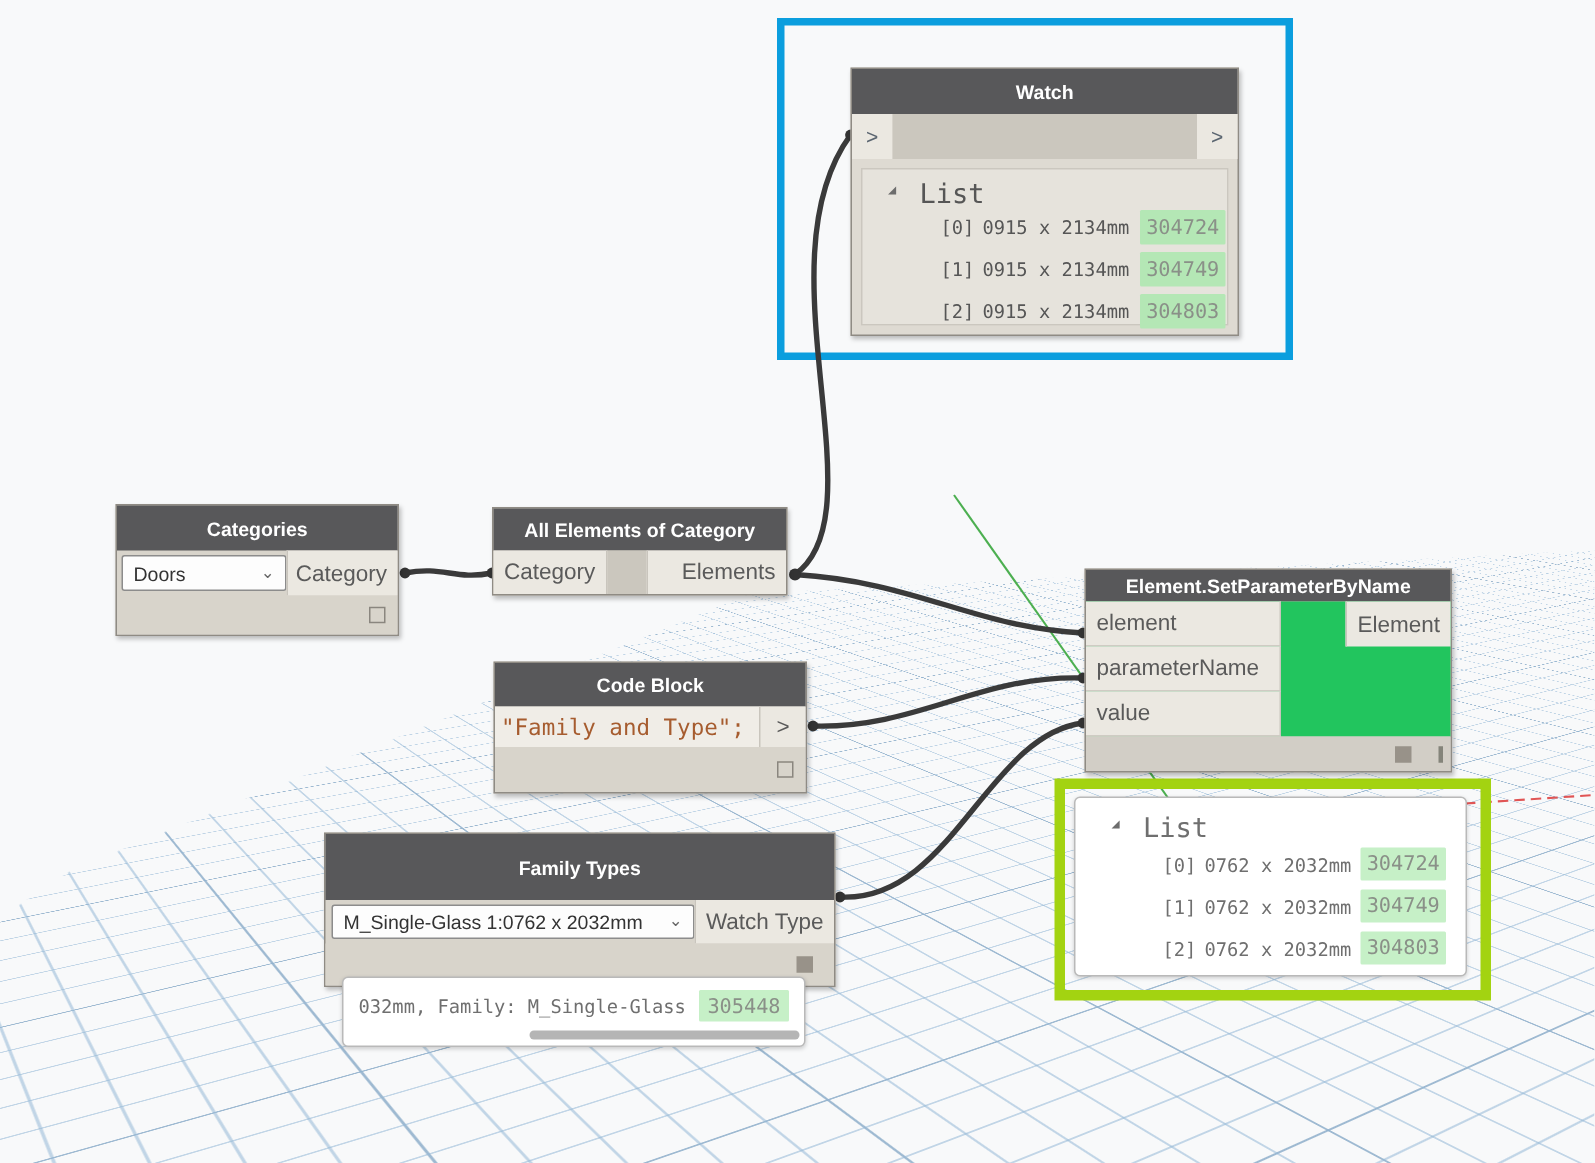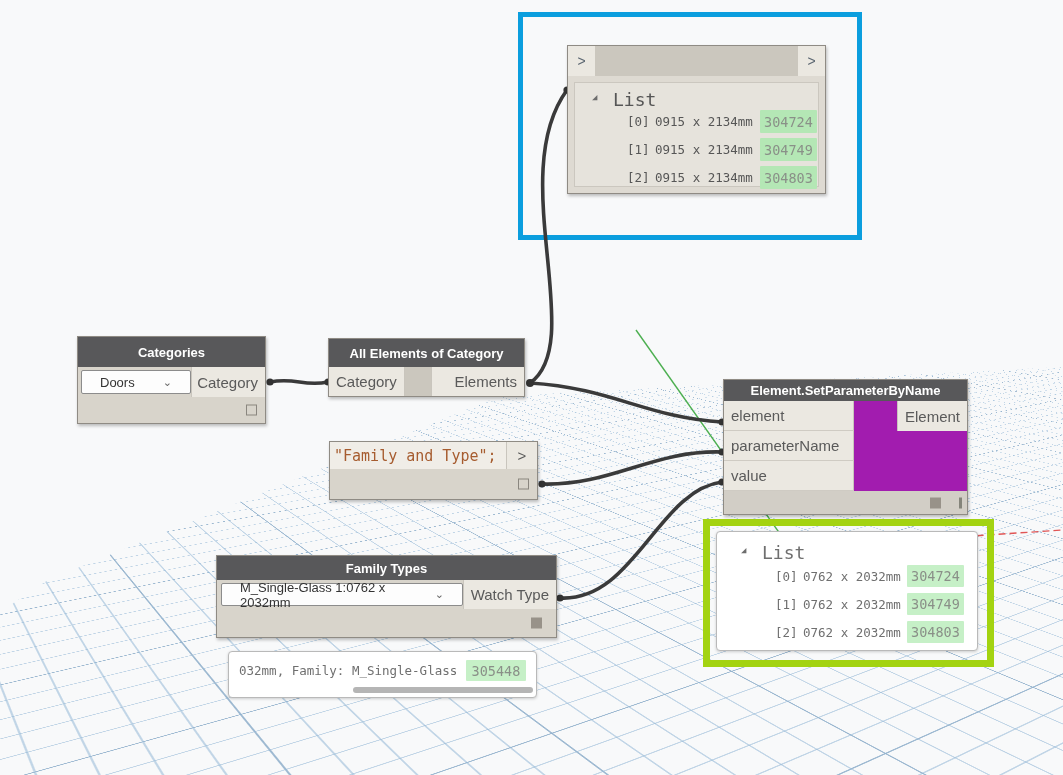--- a/index.html
+++ b/index.html
@@ -55,21 +55,21 @@
     position:absolute; right:8px; top:50%; transform:translateY(-50%);
     width:11px; height:11px; border:1px solid #8a867f; box-sizing:border-box;
   }
   .toggle-filled{
     position:absolute; right:14px; top:50%; transform:translateY(-50%);
     width:11px; height:11px; background:#989289;
   }
   .dropdown{
     background:#fdfdfd; border:1px solid #8c8c8c; border-radius:2px;
     display:flex; align-items:center; font-size:13px; color:#333;
-    padding:0 18px; box-sizing:border-box; justify-content:space-between;
+    padding:0 7px; box-sizing:border-box; justify-content:space-between;
   }
   .chev{color:#666; font-size:11px; line-height:1;}
   .mono{font-family:"DejaVu Sans Mono",monospace;}
   
   .n-categories{left:77px; top:336px; width:189px;}
   .n-categories .node-header{height:30px;text-align:right;}
   .n-categories .prow{height:30px;}
   .n-categories .dropdown{margin:3px 0 3px 3px; width:110px;}
   .n-categories .footer{height:26px;}
   
@@ -80,28 +80,28 @@
   .n-code{left:329px; top:441px; width:209px;}
   .n-code .node-header{height:29px;}
   .n-code .prow{height:27px;}
   .n-code .code{
     flex:1; background:#f0ede7; color:#a65c2f; font-size:15px;
     display:flex; align-items:center; padding-left:4px;
   }
   .n-code .footer{height:30px;}
   
   .n-family{left:216px; top:555px; width:341px;}
-  .n-family .node-header{height:24px;}
+  .n-family .node-header{height:44px;}
   .n-family .prow{height:29px;}
   .n-family .dropdown{margin:3px 0 3px 4px; width:242px;}
   .n-family .footer{height:28px;}
   
   .n-setparam{left:723px; top:379px; width:245px;}
   .n-setparam .node-header{height:21px;}
-  .n-setparam .body{position:relative; height:90px; background:#a21caf;}
+  .n-setparam .body{position:relative; height:90px; background:#22c55e;}
   .n-setparam .inport{
     position:absolute; left:0; width:130px; height:30px;
     border-bottom:1px solid #cfcbc3; border-right:1px solid #c9c5bd;
   }
   .n-setparam .outport{position:absolute; right:0; top:0; width:70px; height:30px;}
   .n-setparam .footer{height:23px; background:#d2cec6;}
   .lacing{
     position:absolute; right:5px; top:50%; transform:translateY(-50%);
     width:3px; height:11px; background:#84847a;
   }
@@ -171,20 +171,21 @@
         <circle cx="567" cy="90" r="3.6"></circle>
       <circle cx="722" cy="422" r="3.6"></circle>
         <circle cx="542" cy="484" r="3.6"></circle>
       <circle cx="722" cy="452" r="3.6"></circle>
         <circle cx="560" cy="598" r="3.6"></circle>
       <circle cx="722" cy="482" r="3.6"></circle>
     </g>
   </svg>
 
   <div class="node n-watch">
+    <div class="node-header">Watch</div>
     <div class="prow">
       <div class="port wport">&gt;</div>
       <div class="gap" style="flex:1"></div>
       <div class="port wport">&gt;</div>
     </div>
     <div class="watch-content mono">
       <span class="expander" style="left:17px; top:9px">◢</span>
       <span class="list-head" style="left:38px; top:6px">List</span>
       <span class="list-item" style="left:52px; top:31px">[0]</span>
       <span class="list-item" style="left:80px; top:31px">0915 x 2134mm</span>
@@ -215,20 +216,21 @@
   <div class="node n-allcat">
     <div class="node-header">All Elements of Category</div>
     <div class="prow">
       <div class="port in" style="width:76px">Category</div>
       <div class="gap" style="width:26px"></div>
       <div class="port out" style="flex:1">Elements</div>
     </div>
   </div>
 
   <div class="node n-code">
+    <div class="node-header">Code Block</div>
     <div class="prow">
       <div class="code mono">"Family and Type";</div>
       <div class="port out" style="width:31px; justify-content:center; padding:0">&gt;</div>
     </div>
     <div class="footer">
       <span class="toggle-empty"></span>
     </div>
   </div>
 
   <div class="node n-family">

